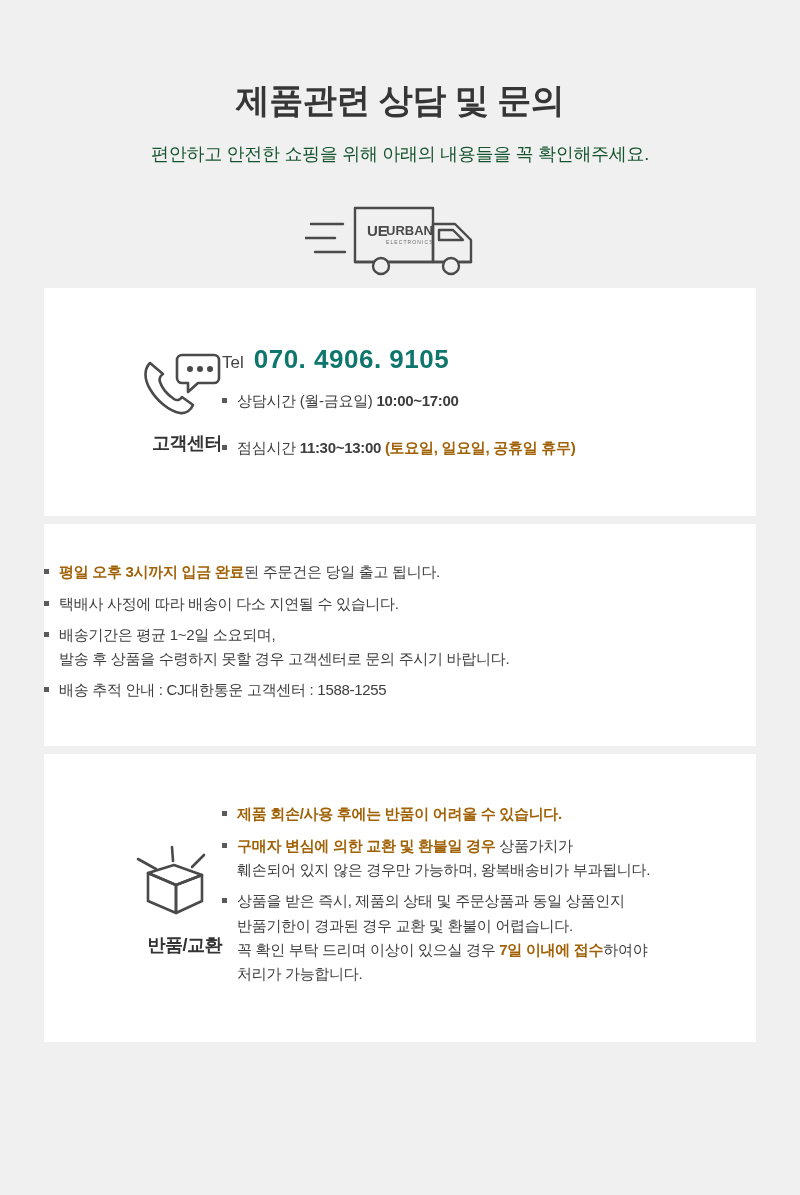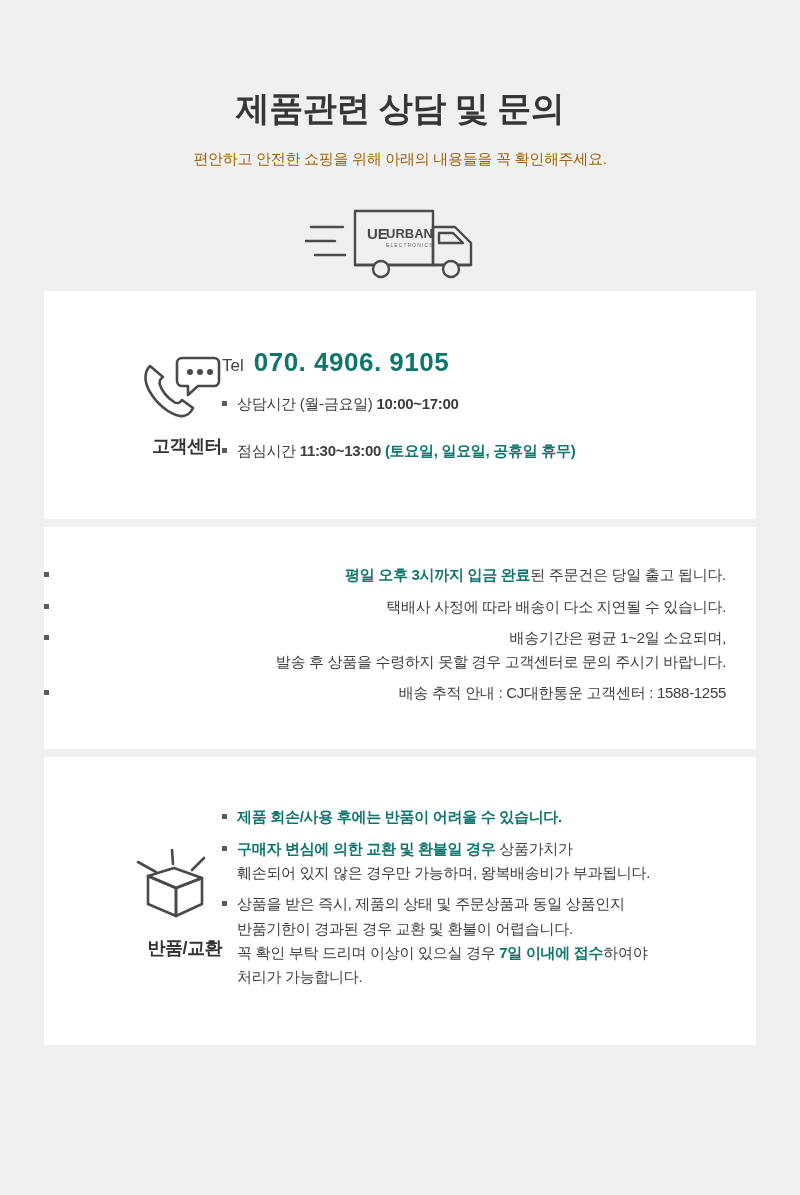--- a/index.html
+++ b/index.html
@@ -21,30 +21,30 @@
     position: relative;
     background: #f0f0f0;
   }
 
   
   .header {
     text-align: center;
     padding-top: 78px;
   }
   .header h1 {
-    margin: 8px;
+    margin: 0;
     font-size: 34px;
     font-weight: bold;
     letter-spacing: -0.5px;
     color: #363636;
   }
   .header .sub {
     margin-top: 18px;
-    font-size: 15px;
-    color: #a16207;
+    font-size: 18px;
+    color: #14532d;
     letter-spacing: -0.3px;
   }
 
   
   .truck-wrap {
     margin-top: 26px;
     display: flex;
     justify-content: center;
     align-items: center;
     height: 96px;
@@ -121,27 +121,27 @@
     content: "";
     position: absolute;
     left: 0;
     top: 9px;
     width: 5px;
     height: 5px;
     background: #5a5a5a;
   }
   ul.bullets > li:last-child { margin-bottom: 0; }
   .ln { display: block; }
-  .red { color: #0f766e; }
+  .red { color: #a16207; }
   .bold { font-weight: bold; }
 
   .panel-ship { height: 222px; }
   .panel-return { height: 288px; }
 
-  .panel-ship ul.bullets > li { margin-bottom: 7px; text-align: right; }
+  .panel-ship ul.bullets > li { margin-bottom: 7px; }
   .panel-return ul.bullets > li { margin-bottom: 7px; }
 
   .bottom-space { height: 130px; }
 
   svg { display: block; }
 </style>
 </head>
 <body>
 
 <div class="page">

